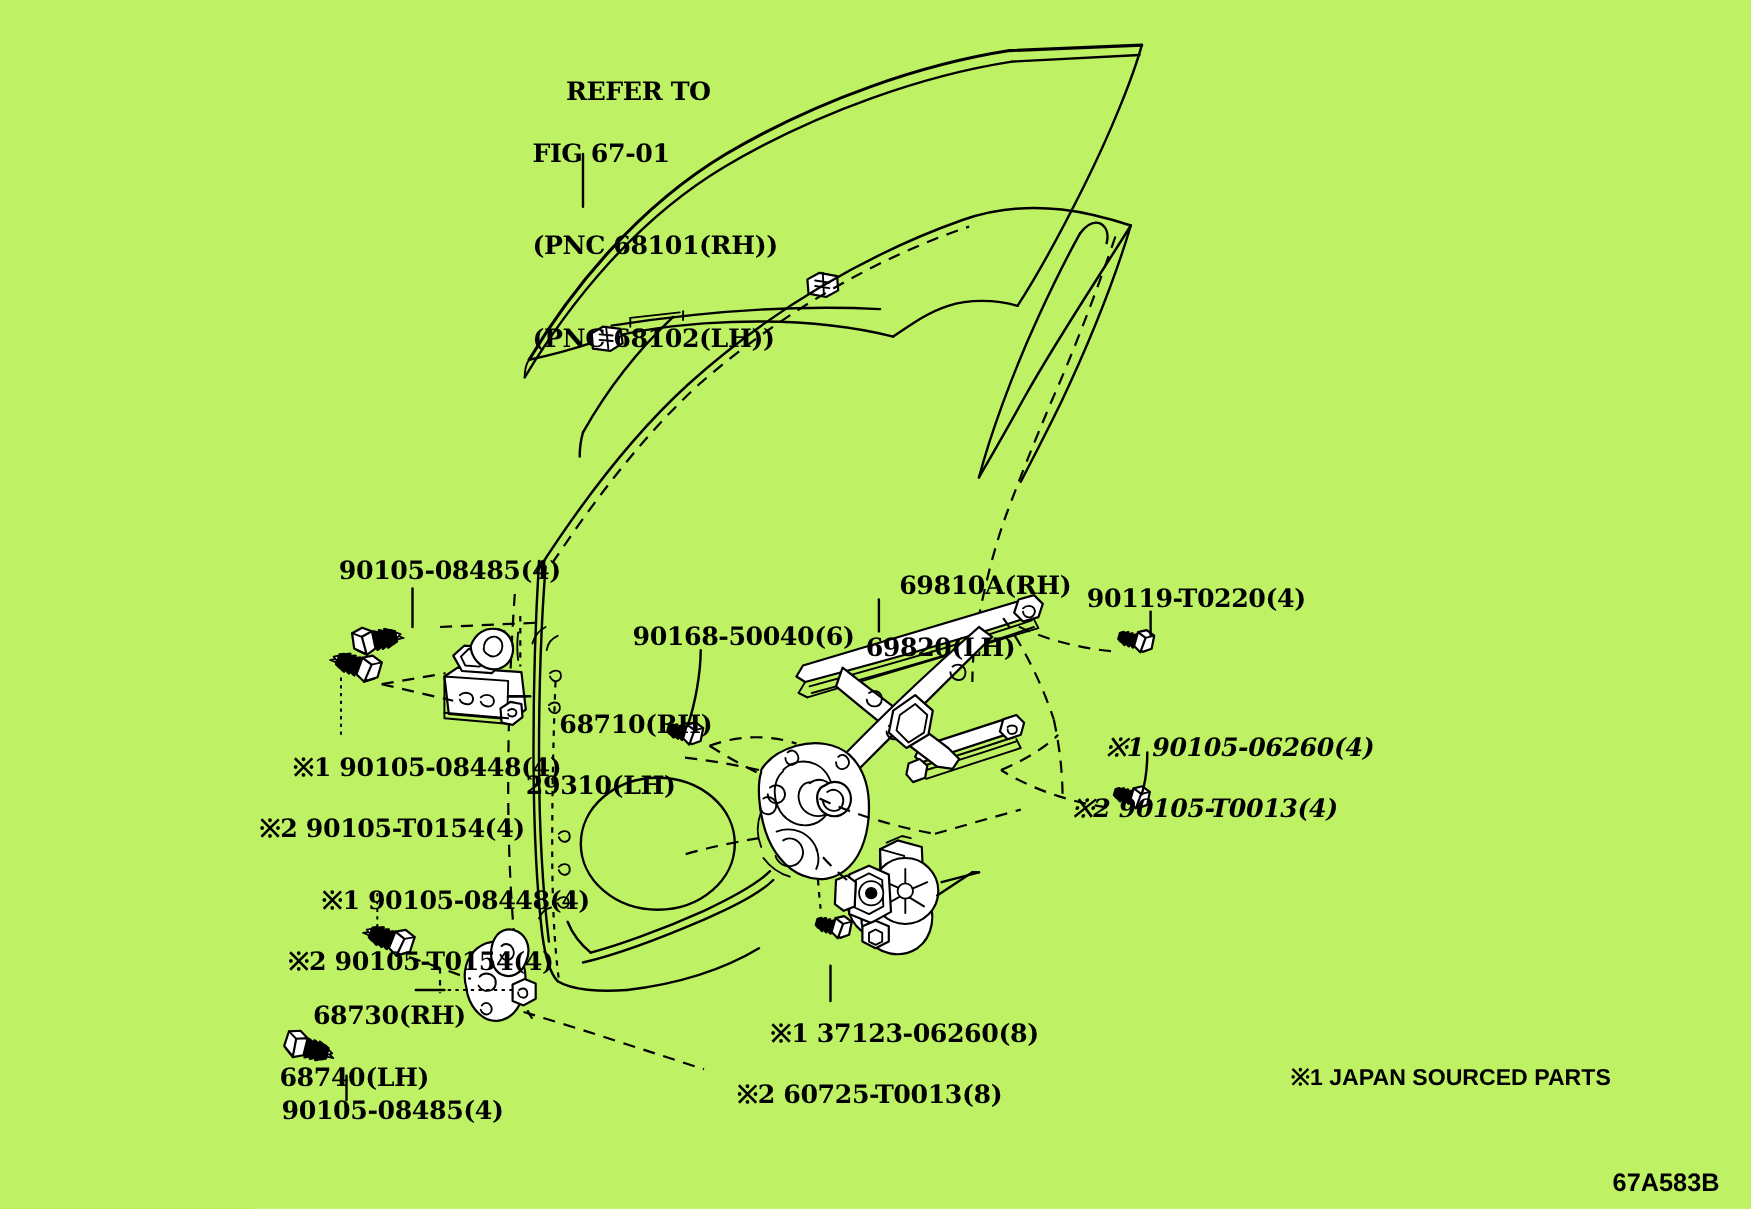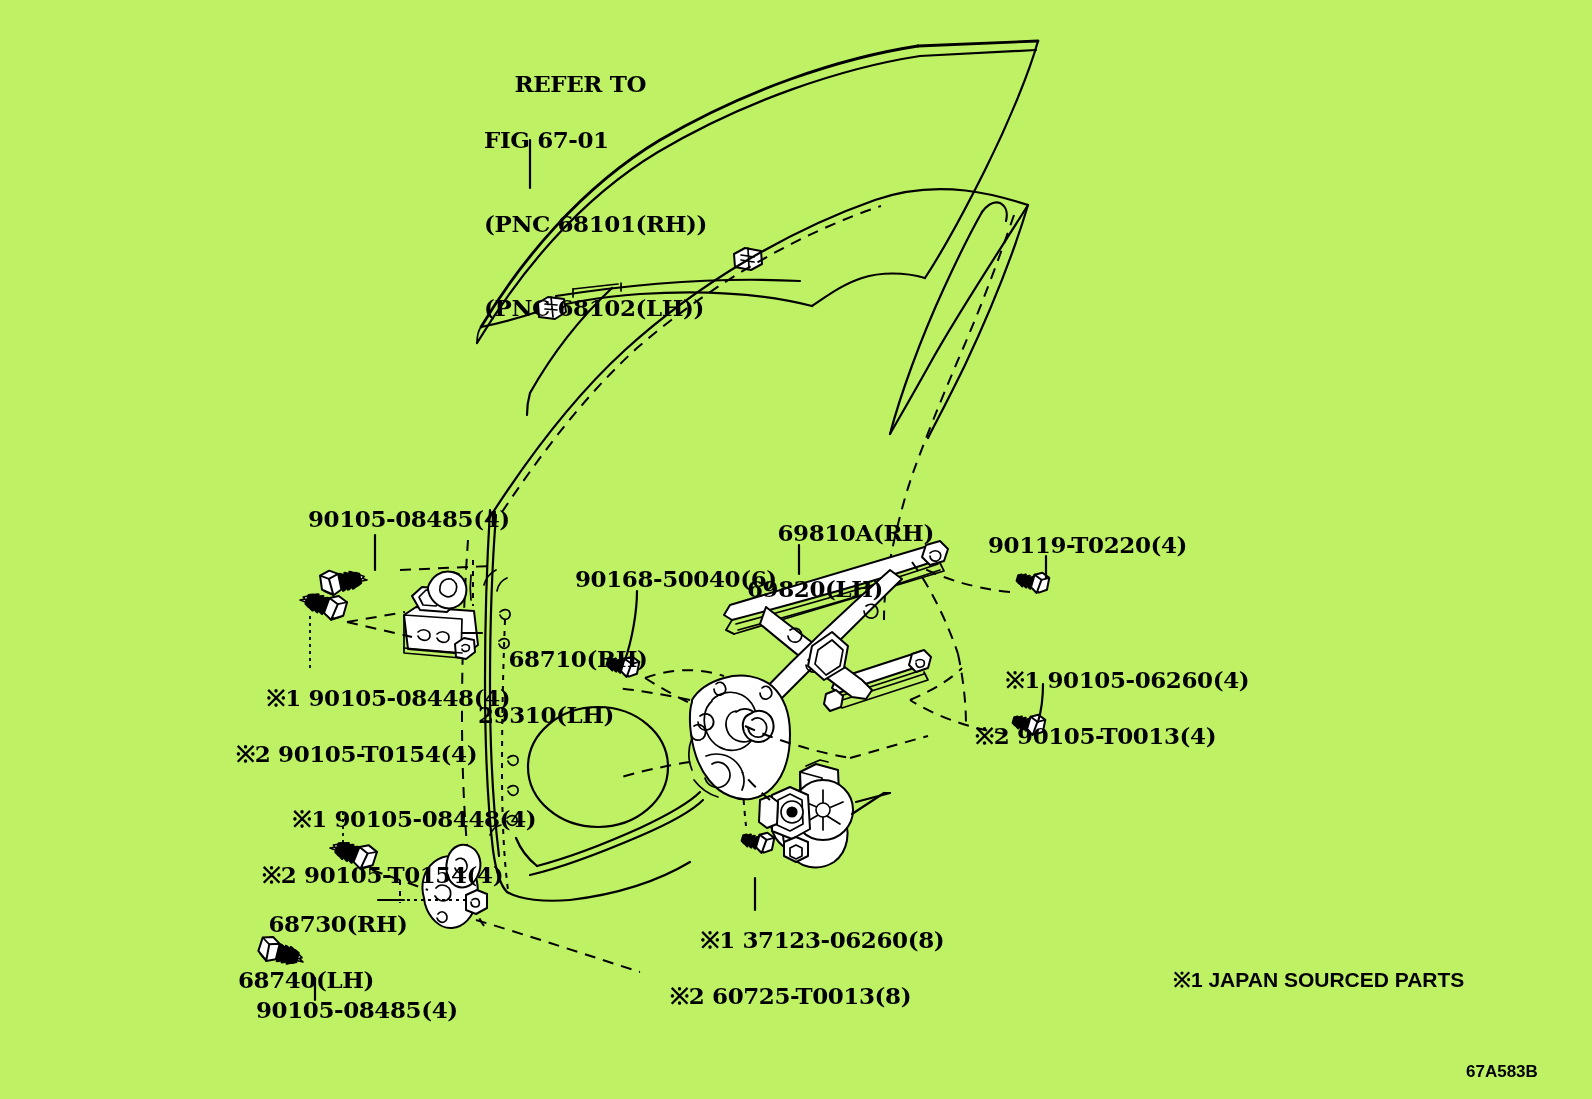--- a/index.html
+++ b/index.html
@@ -42,21 +42,21 @@
     font-size: 21px;
     color: #000000;
     white-space: pre;
     line-height: 28px;
     letter-spacing: 0px;
   }
   .figcode {
     position: absolute;
     font-family: "Liberation Sans", sans-serif;
     font-weight: bold;
-    font-size: 17px;
+    font-size: 23px;
     color: #000000;
     white-space: pre;
   }
   .lbl-line2 { display: block; }
 </style>
 </head>
 <body>
 
 <div id="sheet">
 
@@ -349,37 +349,37 @@
   <div class="lbl" style="left:478px; top:617px;">
     <span>68710(RH)</span>
     <span class="lbl-line2">29310(LH)</span>
   </div>
 
   <div class="lbl" style="left:262px; top:777px;">
     <span>※1 90105-08448(4)</span>
     <span class="lbl-line2">※2 90105-T0154(4)</span>
   </div>
 
-  <div class="lbl" style="left:238px; top:882px;">
+  <div class="lbl" style="left:254px; top:882px;">
     <span>68730(RH)</span>
     <span class="lbl-line2">68740(LH)</span>
   </div>
 
   <div class="lbl" style="left:256px; top:996px;">90105-08485(4)</div>
 
   <div class="lbl" style="left:575px; top:565px;">90168-50040(6)</div>
 
-  <div class="lbl" style="left:747px; top:491px;">
+  <div class="lbl" style="left:787px; top:491px;">
     <span>69810A(RH)</span>
     <span class="lbl-line2">69820(LH)</span>
   </div>
 
   <div class="lbl" style="left:988px; top:531px;">90119-T0220(4)</div>
 
-  <div class="lbl" style="left:975px; top:638px;">
+  <div class="lbl" style="left:975px; top:638px;font-style:italic;">
     <span>※1 90105-06260(4)</span>
     <span class="lbl-line2">※2 90105-T0013(4)</span>
   </div>
 
 
   <div class="lbl" style="left:670px; top:898px;">
     <span>※1 37123-06260(8)</span>
     <span class="lbl-line2">※2 60725-T0013(8)</span>
   </div>
 

